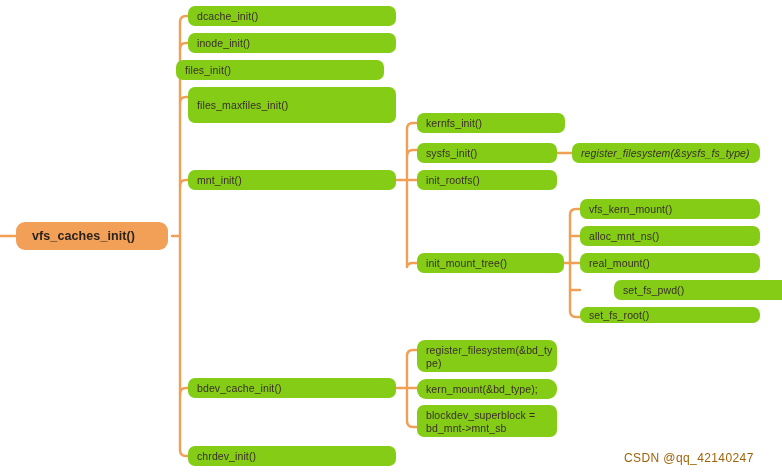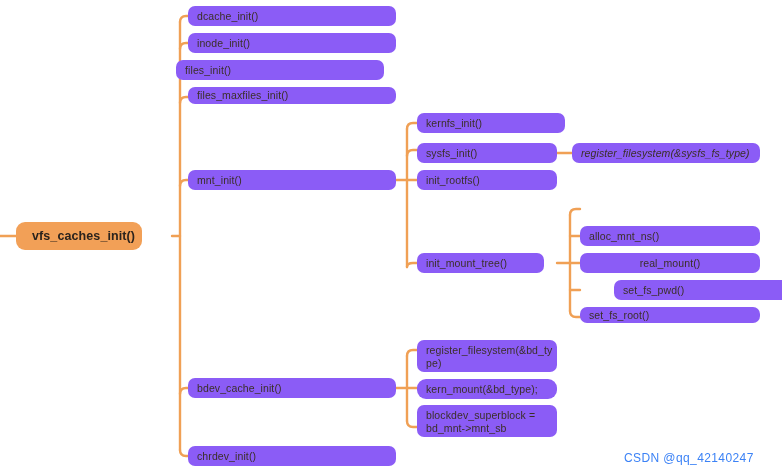--- a/index.html
+++ b/index.html
@@ -9,21 +9,21 @@
     font-family:"Liberation Sans","DejaVu Sans",sans-serif;
     overflow:hidden;
   }
   #canvas{position:relative;width:782px;height:473px;}
 
   svg.links{position:absolute;left:0;top:0;width:782px;height:473px;pointer-events:none;}
 
   .node{
     position:absolute;
     box-sizing:border-box;
-    background:#8b5cf6;
+    background:#84cc16;
     border-radius:7px;
     color:#3b2f28;
     font-size:10.5px;
     line-height:13px;
     letter-spacing:.1px;
     padding:3px 9px 3px 9px;
     white-space:pre-line;
     display:flex;
     align-items:center;
   }
@@ -34,21 +34,21 @@
     color:#2b231d;
     font-weight:bold;
     font-size:12.5px;
     border-radius:9px;
     justify-content:flex-start;
     padding-left:16px;
   }
 
   .watermark{
     position:absolute;
-    color:#3b82f6;
+    color:#a16207;
     font-size:12px;
     letter-spacing:.4px;
     white-space:nowrap;
   }
 </style>
 </head>
 <body>
 
 <div id="canvas">
 
@@ -87,34 +87,34 @@
       <path d="M570,311 Q570,317 576,317 H580"></path>
 
       <path d="M396,388 H407"></path>
       <path d="M407,356 V421"></path>
       <path d="M407,356 Q407,350 413,350 H417"></path>
       <path d="M407,388 H417"></path>
       <path d="M407,421 Q407,427 413,427 H417"></path>
     </g>
   </svg>
 
-  <div class="node root" style="left:16px;top:222px;width:126px;height:28px;">
+  <div class="node root" style="left:16px;top:222px;width:152px;height:28px;">
     <span>vfs_caches_init()</span>
   </div>
 
   <div class="node" style="left:188px;top:6px;width:208px;height:20px;">
     <span>dcache_init()</span>
   </div>
   <div class="node" style="left:188px;top:33px;width:208px;height:20px;">
     <span>inode_init()</span>
   </div>
   <div class="node" style="left:176px;top:60px;width:208px;height:20px;">
     <span>files_init()</span>
   </div>
-  <div class="node" style="left:188px;top:87px;width:208px;height:17px;">
+  <div class="node" style="left:188px;top:87px;width:208px;height:36px;">
     <span>files_maxfiles_init()</span>
   </div>
   <div class="node" style="left:188px;top:170px;width:208px;height:20px;">
     <span>mnt_init()</span>
   </div>
   <div class="node" style="left:188px;top:446px;width:208px;height:20px;">
     <span>chrdev_init()</span>
   </div>
   <div class="node" style="left:188px;top:378px;width:208px;height:20px;">
     <span>bdev_cache_init()</span>
@@ -122,42 +122,45 @@
 
   <div class="node" style="left:417px;top:113px;width:148px;height:20px;">
     <span>kernfs_init()</span>
   </div>
   <div class="node" style="left:417px;top:143px;width:140px;height:20px;">
     <span>sysfs_init()</span>
   </div>
   <div class="node" style="left:417px;top:170px;width:140px;height:20px;">
     <span>init_rootfs()</span>
   </div>
-  <div class="node" style="left:417px;top:253px;width:127px;height:20px;">
+  <div class="node" style="left:417px;top:253px;width:147px;height:20px;">
     <span>init_mount_tree()</span>
   </div>
 
   <div class="node" style="left:572px;top:143px;width:188px;height:20px;font-style:italic;">
     <span>register_filesystem(&amp;sysfs_fs_type)</span>
   </div>
 
+  <div class="node" style="left:580px;top:199px;width:180px;height:20px;">
+    <span>vfs_kern_mount()</span>
+  </div>
   <div class="node" style="left:580px;top:226px;width:180px;height:20px;">
     <span>alloc_mnt_ns()</span>
   </div>
-  <div class="node" style="left:580px;top:253px;width:180px;height:20px;justify-content:center;">
+  <div class="node" style="left:580px;top:253px;width:180px;height:20px;">
     <span>real_mount()</span>
   </div>
   <div class="node" style="left:580px;top:280px;width:180px;height:20px;margin-left:34px;">
     <span>set_fs_pwd()</span>
   </div>
   <div class="node" style="left:580px;top:307px;width:180px;height:16px;">
     <span>set_fs_root()</span>
   </div>
 
-  <div class="node two-line" style="left:417px;top:340px;width:140px;height:32px;">
+  <div class="node two-line" style="left:417px;top:340px;width:140px;height:32px;border-radius:8px;">
     <span>register_filesystem(&amp;bd_ty
 pe)</span>
   </div>
   <div class="node" style="left:417px;top:379px;width:140px;height:20px;border-radius:9px;">
     <span>kern_mount(&amp;bd_type);</span>
   </div>
   <div class="node two-line" style="left:417px;top:405px;width:140px;height:32px;">
     <span>blockdev_superblock =
 bd_mnt-&gt;mnt_sb</span>
   </div>

